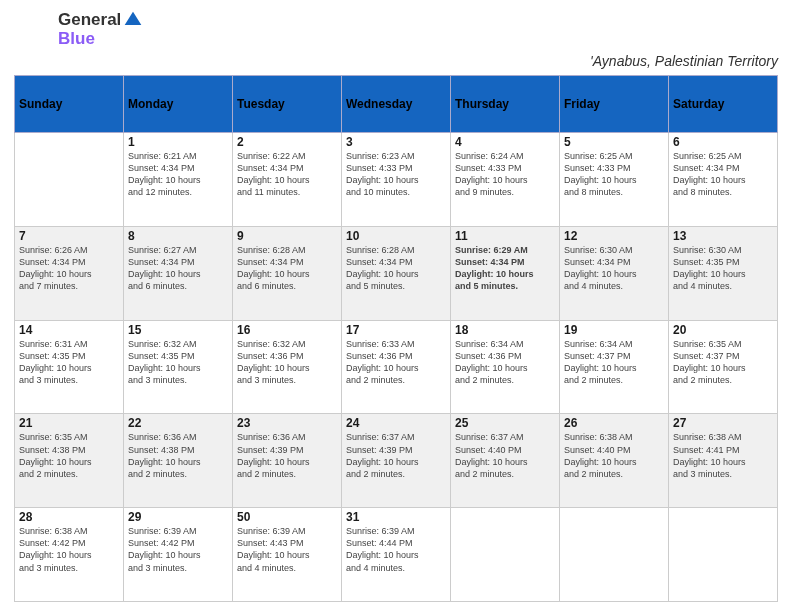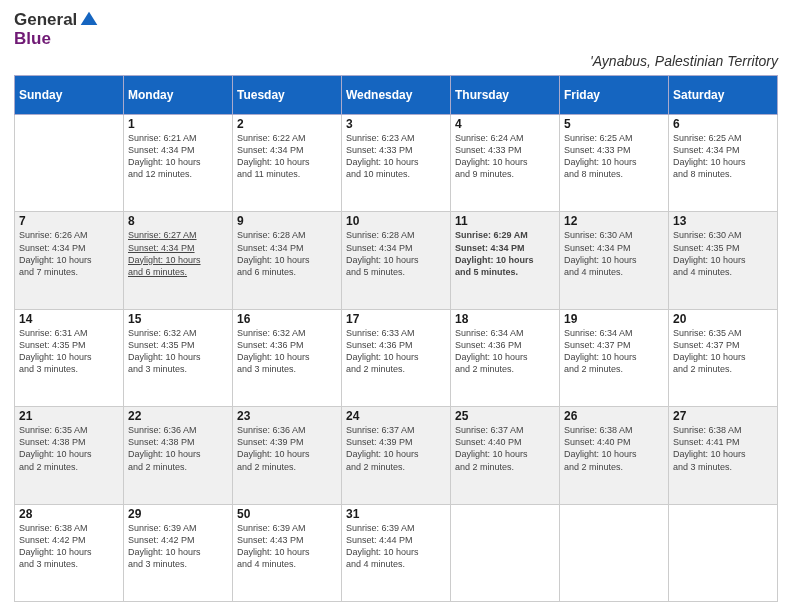--- a/index.html
+++ b/index.html
@@ -31,21 +31,21 @@
       font-weight: bold;
       color: #1a1a1a;
     }
     .logo-general {
       color: #333;
       font-size: 17px;
       font-weight: bold;
       line-height: 1.1;
     }
     .logo-blue {
-      color: #701a75;
+      color: #8b5cf6;
       font-size: 17px;
       font-weight: bold;
       line-height: 1.1;
     }
     .logo-icon {
       width: 20px;
       height: 20px;
       margin-left: 2px;
     }
     .title-section {
@@ -65,24 +65,24 @@
     }
     .calendar {
       flex: 1;
       border: 1px solid #ccc;
       border-collapse: collapse;
       width: 100%;
       table-layout: fixed;
     }
     .calendar th {
       background: #1565c0;
-      color: #ffffff;
+      color: #000000;
       font-size: 12px;
       font-weight: bold;
-      padding: 12px 4px;
+      padding: 21px 4px;
       text-align: left;
       border: 1px solid #aac;
     }
     .calendar td {
       border: 1px solid #ccc;
       vertical-align: top;
       padding: 2px 4px;
       font-size: 9.5px;
       color: #333;
       height: 88px;
@@ -108,21 +108,21 @@
     .row-white td {
       background: #ffffff;
     }
   </style>
 </head>
 <body>
 
 <div class="page">
   <div class="header">
     <div class="logo">
-      <div style="display:flex;flex-direction:column;align-items:flex-start;">
+      <div style="display:flex;flex-direction:column;align-items:flex-start;margin-left:44px;">
         <div style="display:flex;align-items:center;">
           <span class="logo-general">General</span>
           <svg class="logo-icon" viewBox="0 0 24 24">
             <polygon points="12,2 22,18 2,18" fill="#1565c0"></polygon>
           </svg>
         </div>
         <span class="logo-blue">Blue</span>
       </div>
     </div>
     <div class="title-section">
@@ -191,21 +191,21 @@
         <tr class="row-shaded">
           <td>
             <span class="day-number">7</span>
             <div class="day-info" style="white-space: pre-line;">Sunrise: 6:26 AM
 Sunset: 4:34 PM
 Daylight: 10 hours
 and 7 minutes.</div>
           </td>
           <td>
             <span class="day-number">8</span>
-            <div class="day-info" style="white-space: pre-line; text-decoration: underline;">Sunrise: 6:27 AM
+            <div class="day-info" style="white-space: pre-line;">Sunrise: 6:27 AM
 Sunset: 4:34 PM
 Daylight: 10 hours
 and 6 minutes.</div>
           </td>
           <td>
             <span class="day-number">9</span>
             <div class="day-info" style="white-space: pre-line;">Sunrise: 6:28 AM
 Sunset: 4:34 PM
 Daylight: 10 hours
 and 6 minutes.</div>

